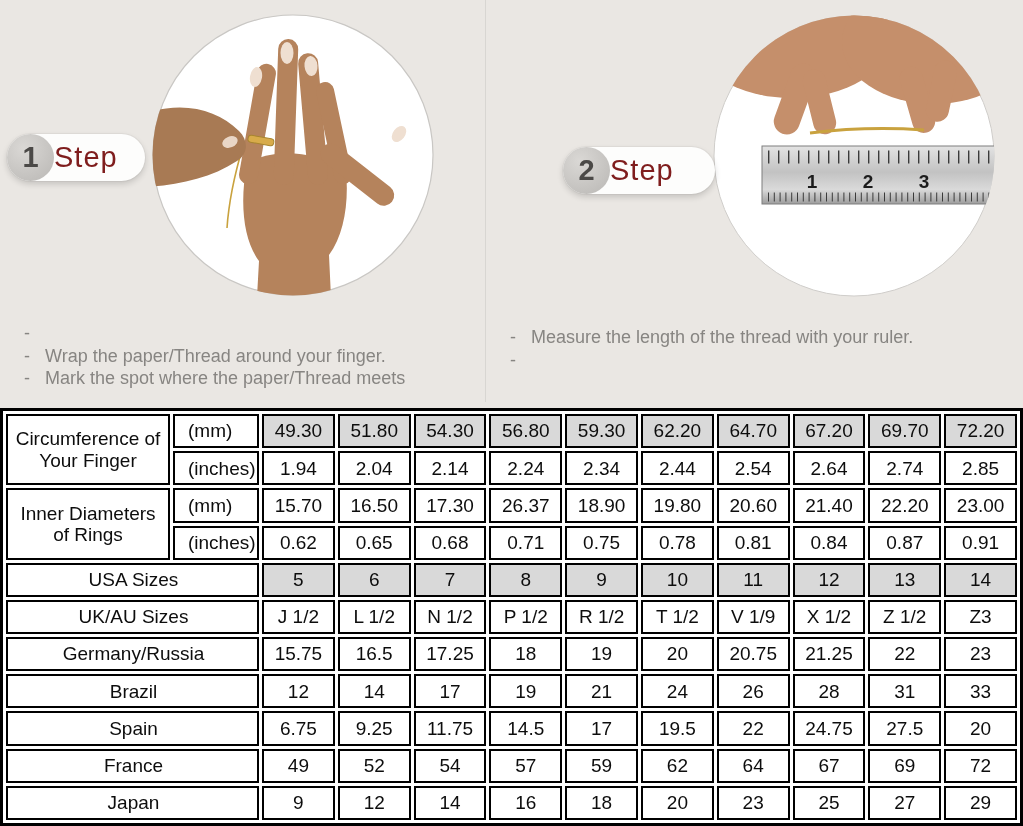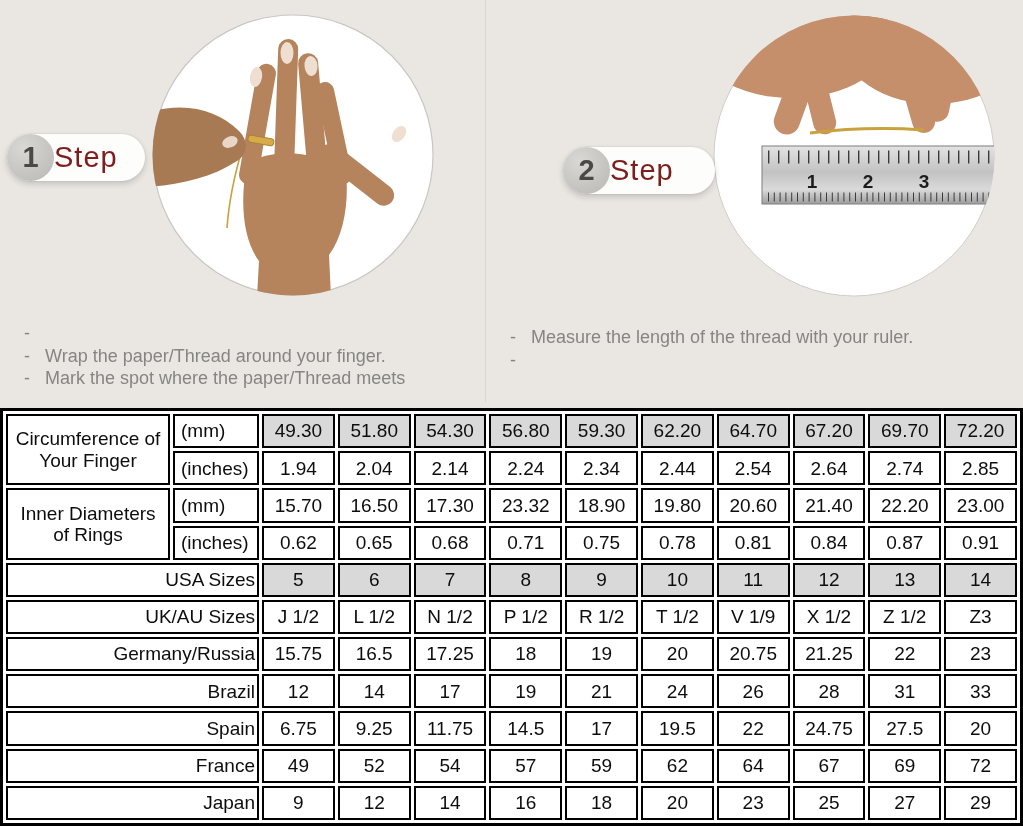--- a/index.html
+++ b/index.html
@@ -33,22 +33,22 @@
   .bullet .dash{width:21px;flex:0 0 auto;}
 
   
   table.chart{position:absolute;left:0;top:408px;width:1023px;height:418px;
     border-collapse:separate;border-spacing:3px;background:#fff;
     border:3px solid #000;table-layout:fixed;}
   table.chart td{border:2px solid #000;font-size:19px;color:#0d0d0d;
     text-align:center;vertical-align:middle;padding:0 2px;overflow:hidden;
     background:#fff;line-height:1.12;}
   table.chart td.grp{text-align:center;}
-  table.chart td.lbl{text-align:right;padding-left:4px;}
-  table.chart td.unit{text-align:left;padding-left:6px;}
+  table.chart td.lbl{text-align:center;padding-left:4px;}
+  table.chart td.unit{text-align:left;padding-left:13px;}
   table.chart td.shaded{background:var(--shade,#d9d9d9);}
 </style>
 </head>
 <body>
 
 <div class="screen">
 
   <div class="top">
     <div class="panel-divider"></div>
 
@@ -208,21 +208,21 @@
           <td class="val">2.64</td>
           <td class="val">2.74</td>
           <td class="val">2.85</td>
         </tr>
         <tr>
           <td class="grp" rowspan="2">Inner Diameters of Rings</td>
           <td class="unit">(mm)</td>
           <td class="val">15.70</td>
           <td class="val">16.50</td>
           <td class="val">17.30</td>
-          <td class="val">23.32</td>
+          <td class="val">26.37</td>
           <td class="val">18.90</td>
           <td class="val">19.80</td>
           <td class="val">20.60</td>
           <td class="val">21.40</td>
           <td class="val">22.20</td>
           <td class="val">23.00</td>
         </tr>
         <tr>
           <td class="unit">(inches)</td>
           <td class="val">0.62</td>

